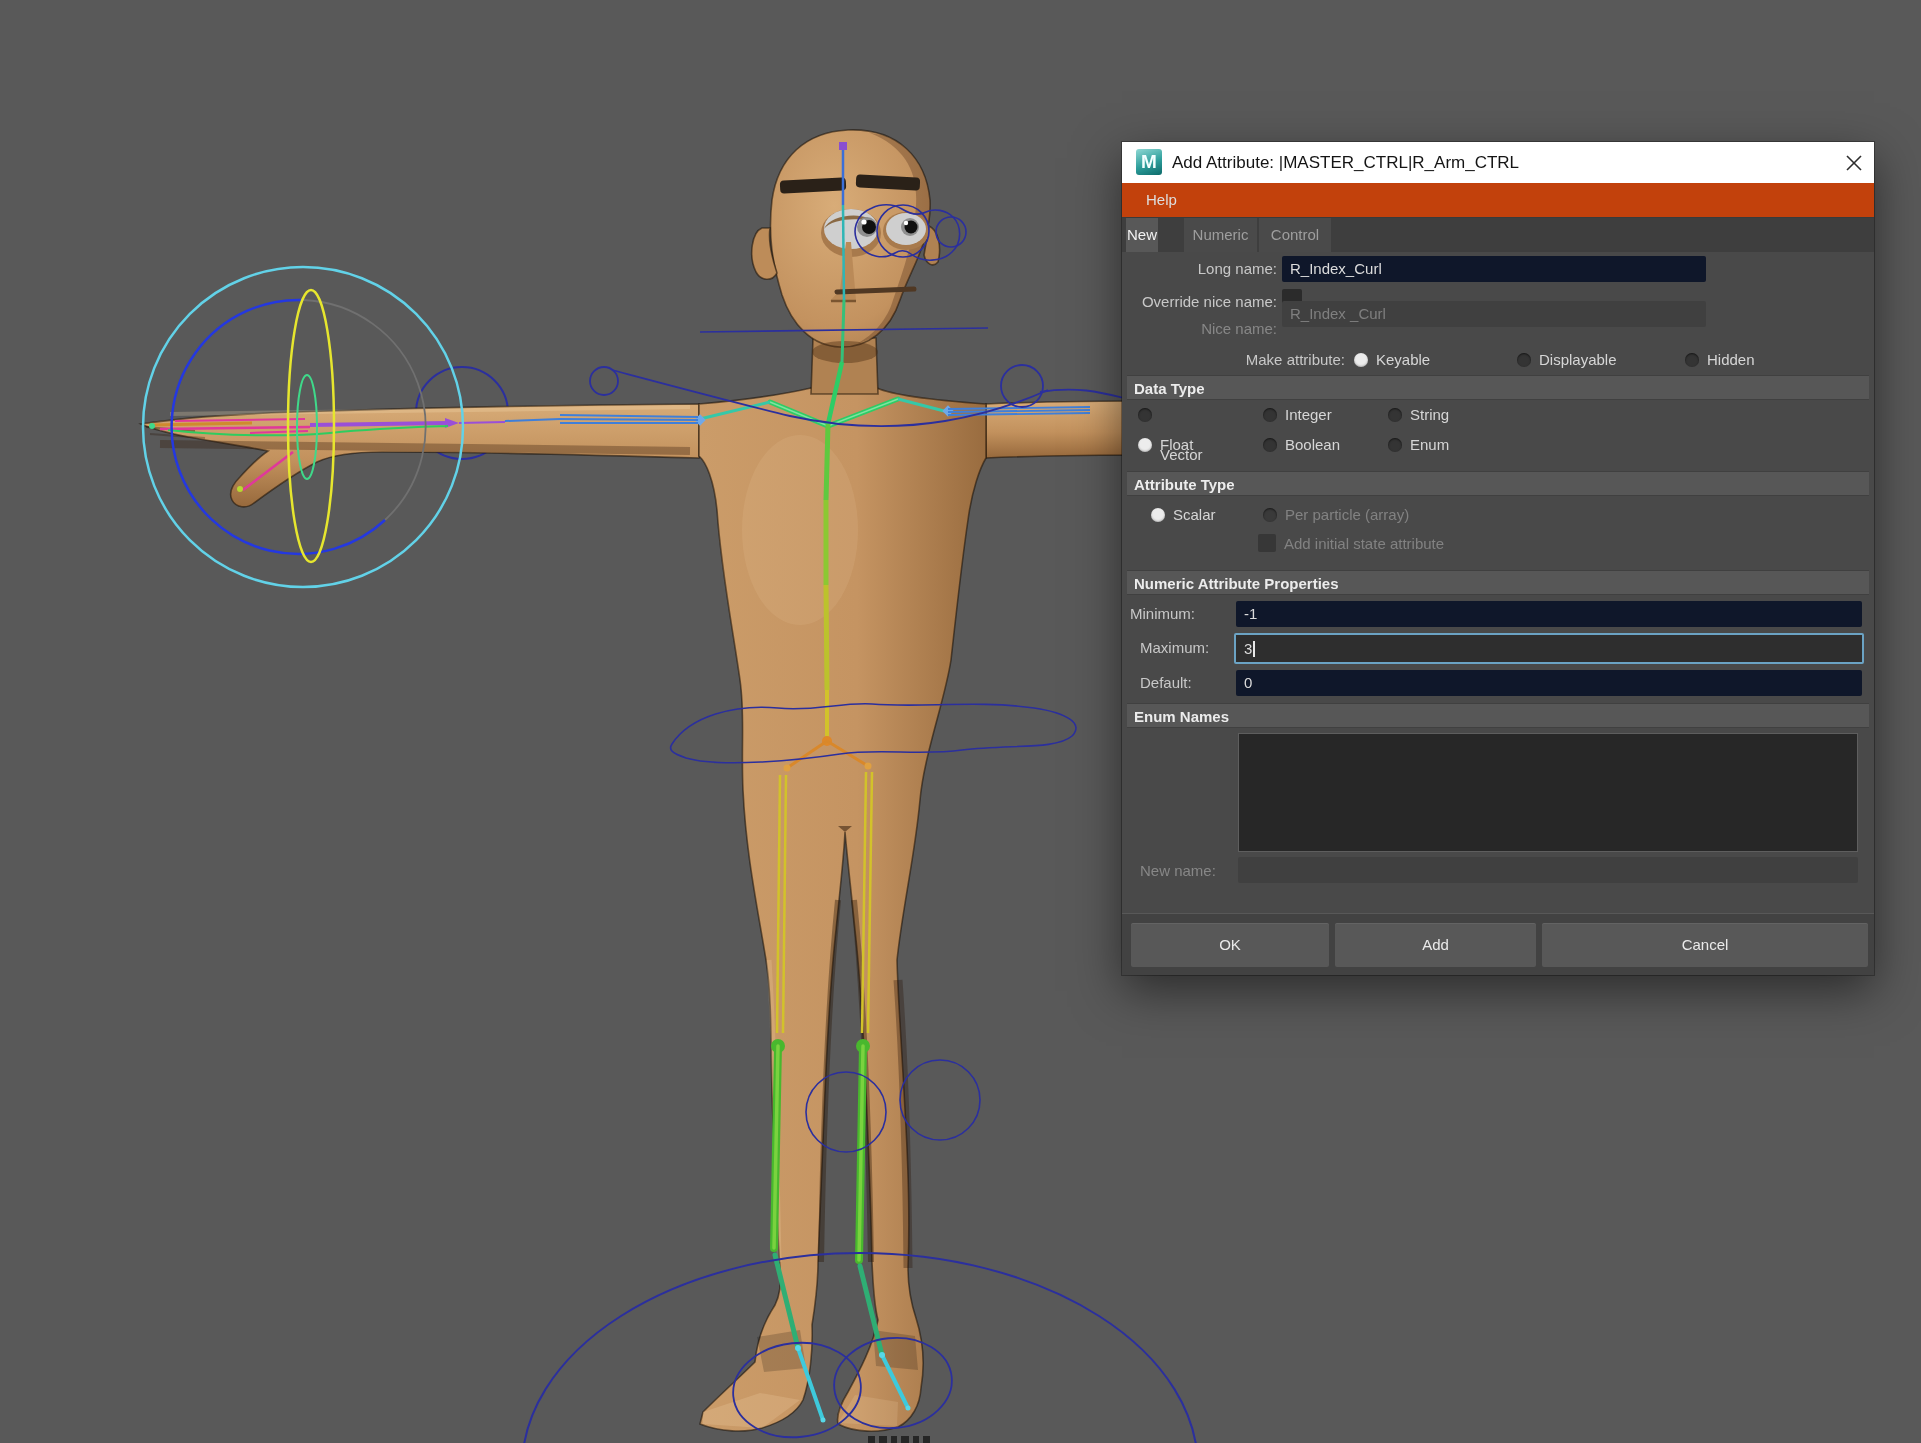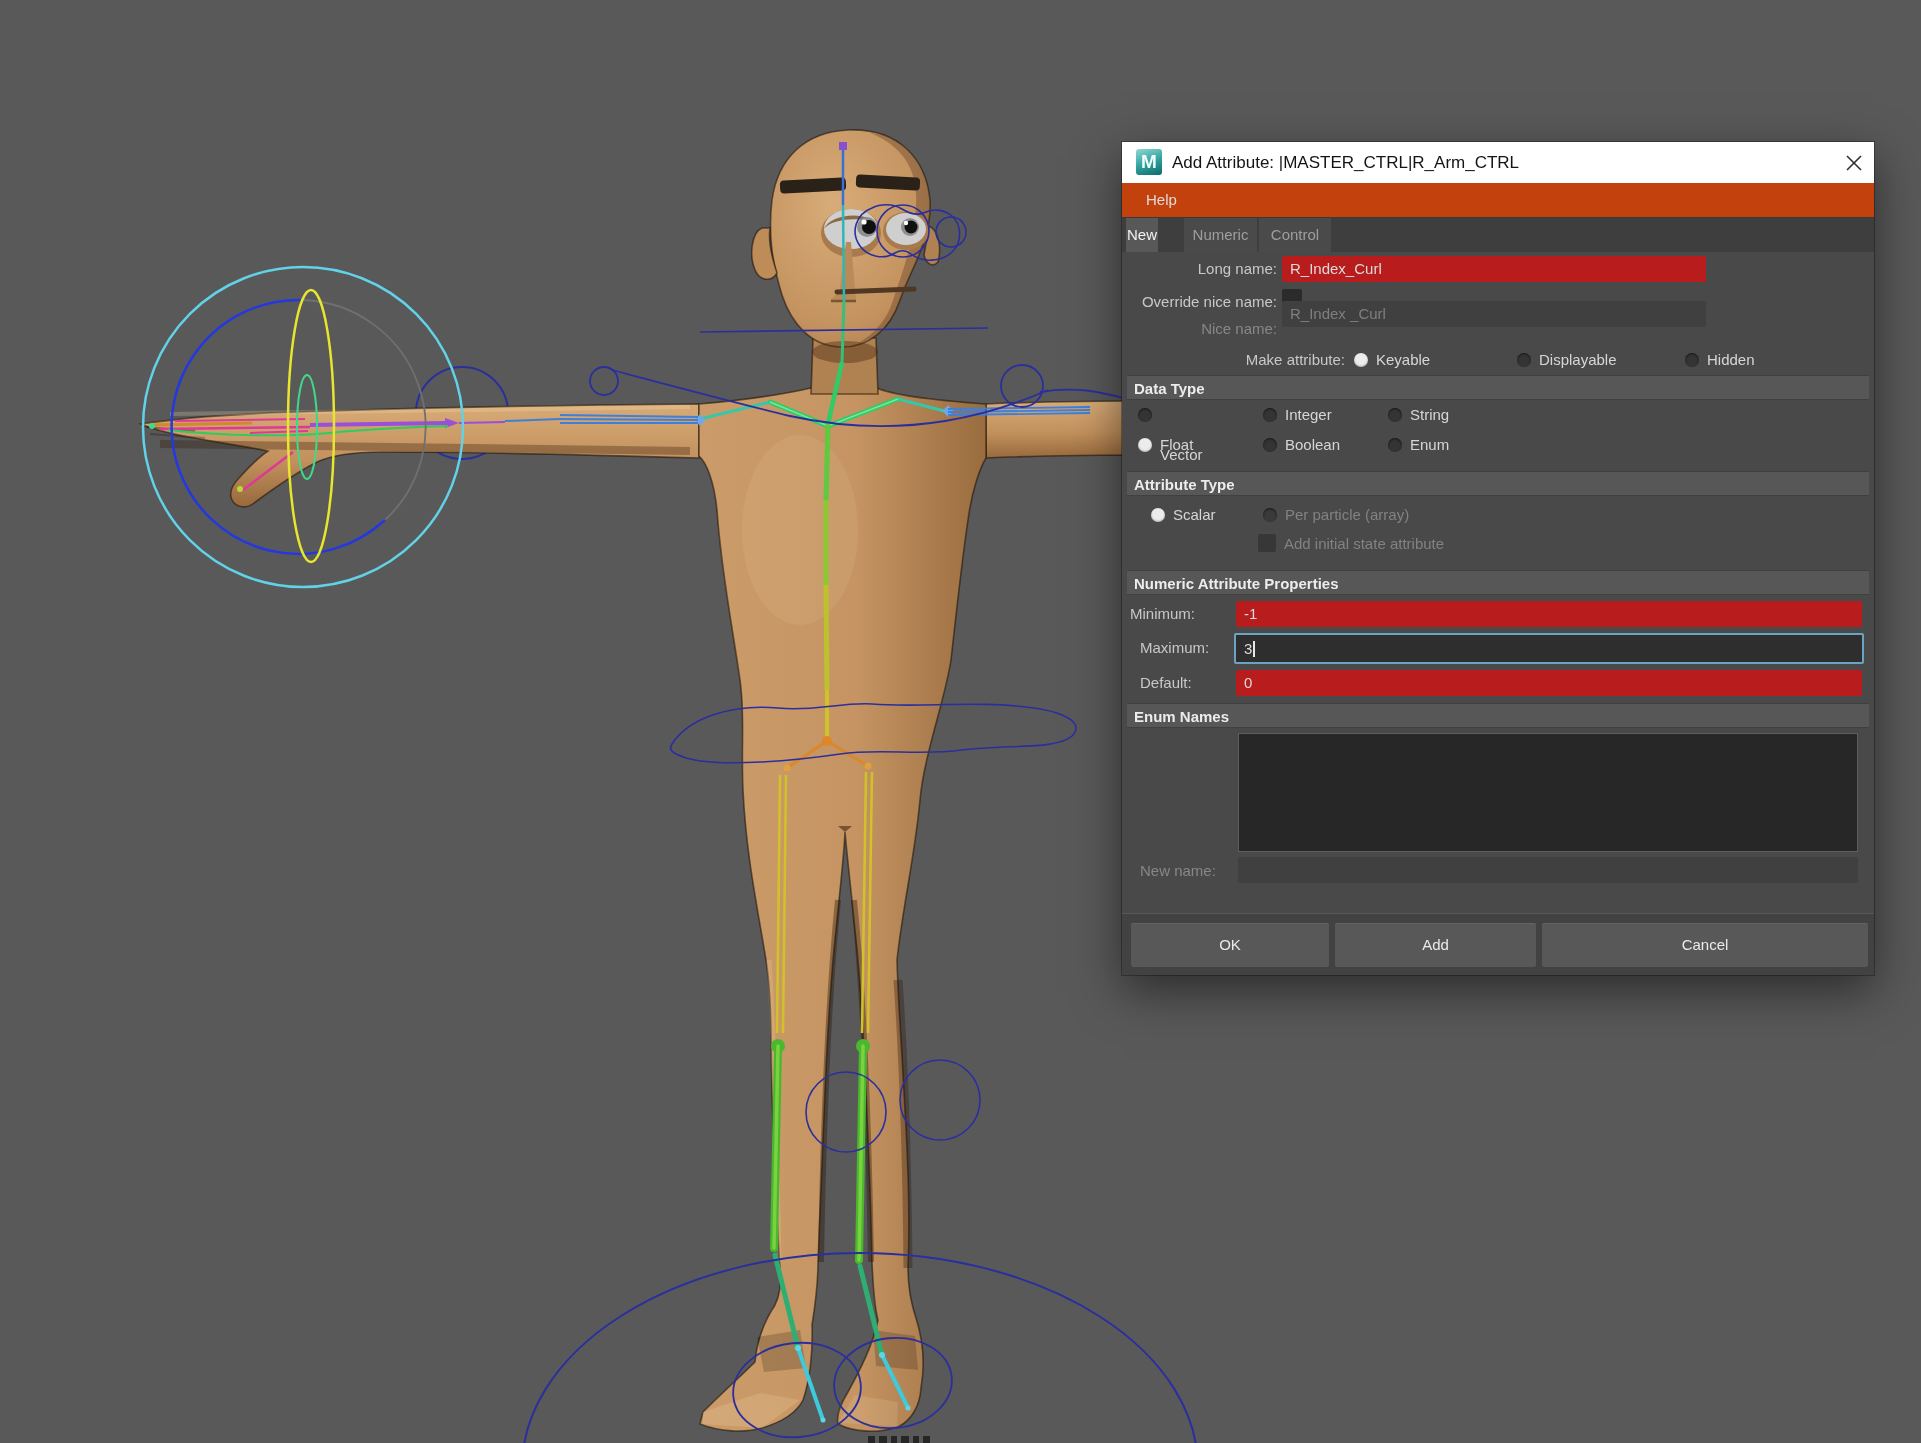--- a/index.html
+++ b/index.html
@@ -16,21 +16,21 @@
          color:#f2ffff;font-weight:bold;font-size:19px;line-height:26px;text-align:center;}
   .dtitle{position:absolute;left:50px;top:0;height:41px;line-height:41px;color:#141414;font-size:17px;white-space:nowrap;}
   .closex{position:absolute;right:8px;top:9px;width:24px;height:24px;cursor:default;}
   .menubar{position:absolute;left:0;top:41px;width:752px;height:35px;background:#c2410c;border-bottom:1px solid #3a3a3a;box-sizing:border-box;}
   .menuitem{position:absolute;left:24px;top:0;height:34px;line-height:34px;color:#dedede;}
   .tabsrow{position:absolute;left:0;top:76px;width:752px;height:34px;background:#3e3e3e;}
   .tab{position:absolute;top:0;height:34px;line-height:34px;text-align:center;background:#4a4a4a;color:#9e9e9e;}
   .tab.active{background:#585858;color:#f2f2f2;}
   .lbl{position:absolute;height:26px;line-height:26px;text-align:right;color:#c8c8c8;white-space:nowrap;}
   .lbl.dis{color:#878787;}
-  .fld{position:absolute;height:26px;line-height:26px;background:#b91c1c;color:#dcdcdc;
+  .fld{position:absolute;height:26px;line-height:26px;background:#0f172a;color:#dcdcdc;
        padding:0 8px;box-sizing:border-box;border-radius:2px;white-space:nowrap;}
   .fld.dis{background:#404040;color:#7f7f7f;}
   .fld.focus{background:#2e2e2e;border:2px solid #6ba3c4;height:31px;line-height:27px;}
   .caret{display:inline-block;width:2px;height:16px;background:#e8e8e8;vertical-align:-3px;margin-left:1px;}
   .chk{position:absolute;width:20px;height:20px;background:#2b2b2b;border-radius:2px;}
   .chk.dis{background:#373737;}
   .radio{position:absolute;width:14px;height:14px;border-radius:50%;background:#343434;
          box-shadow:inset 0 1px 2px rgba(0,0,0,.6);}
   .radio.sel{background:#ececec;box-shadow:inset 0 -1px 2px rgba(0,0,0,.25);}
   .radio.dis{background:#3a3a3a;}

